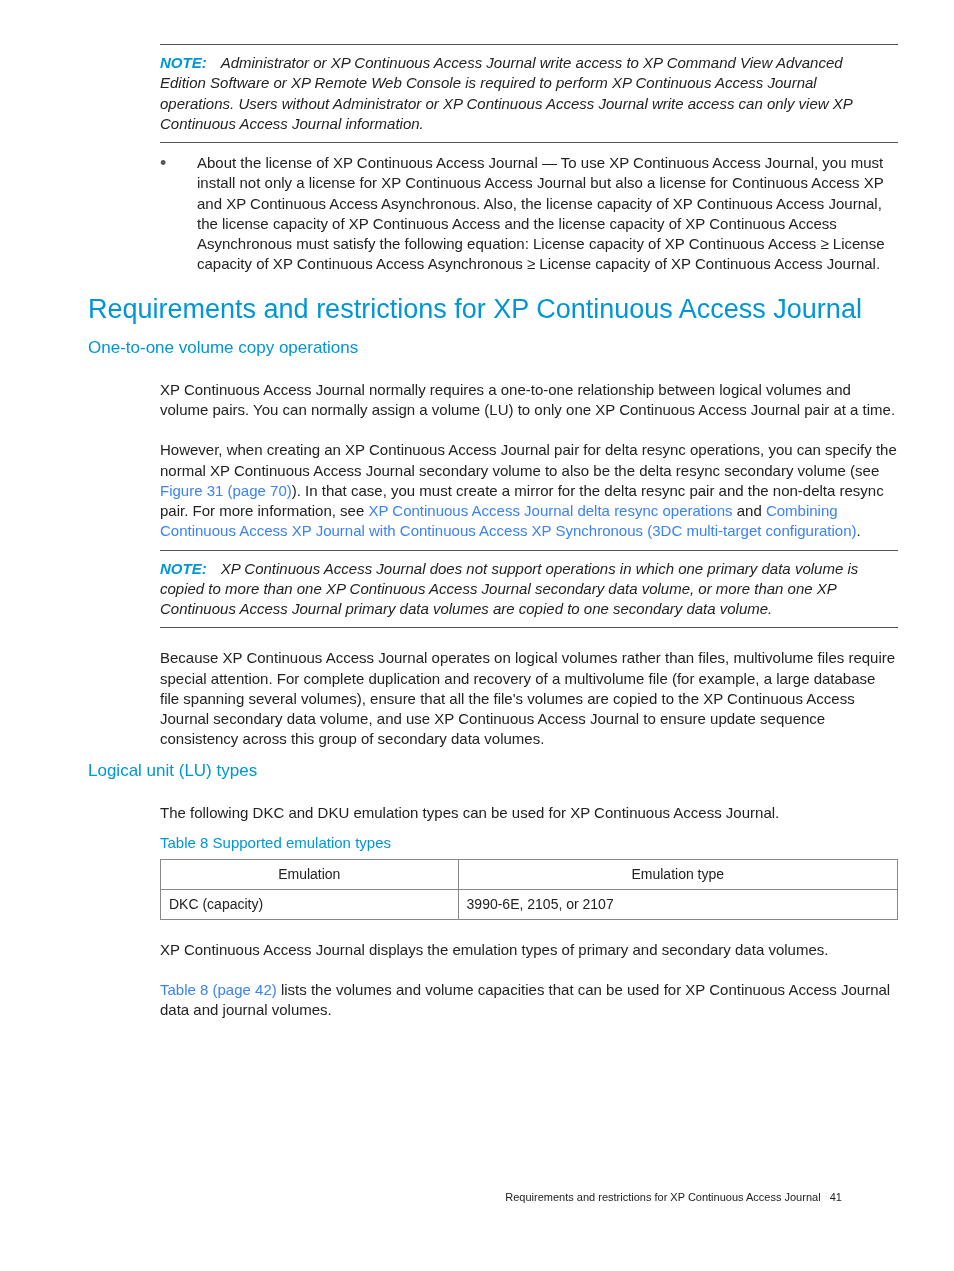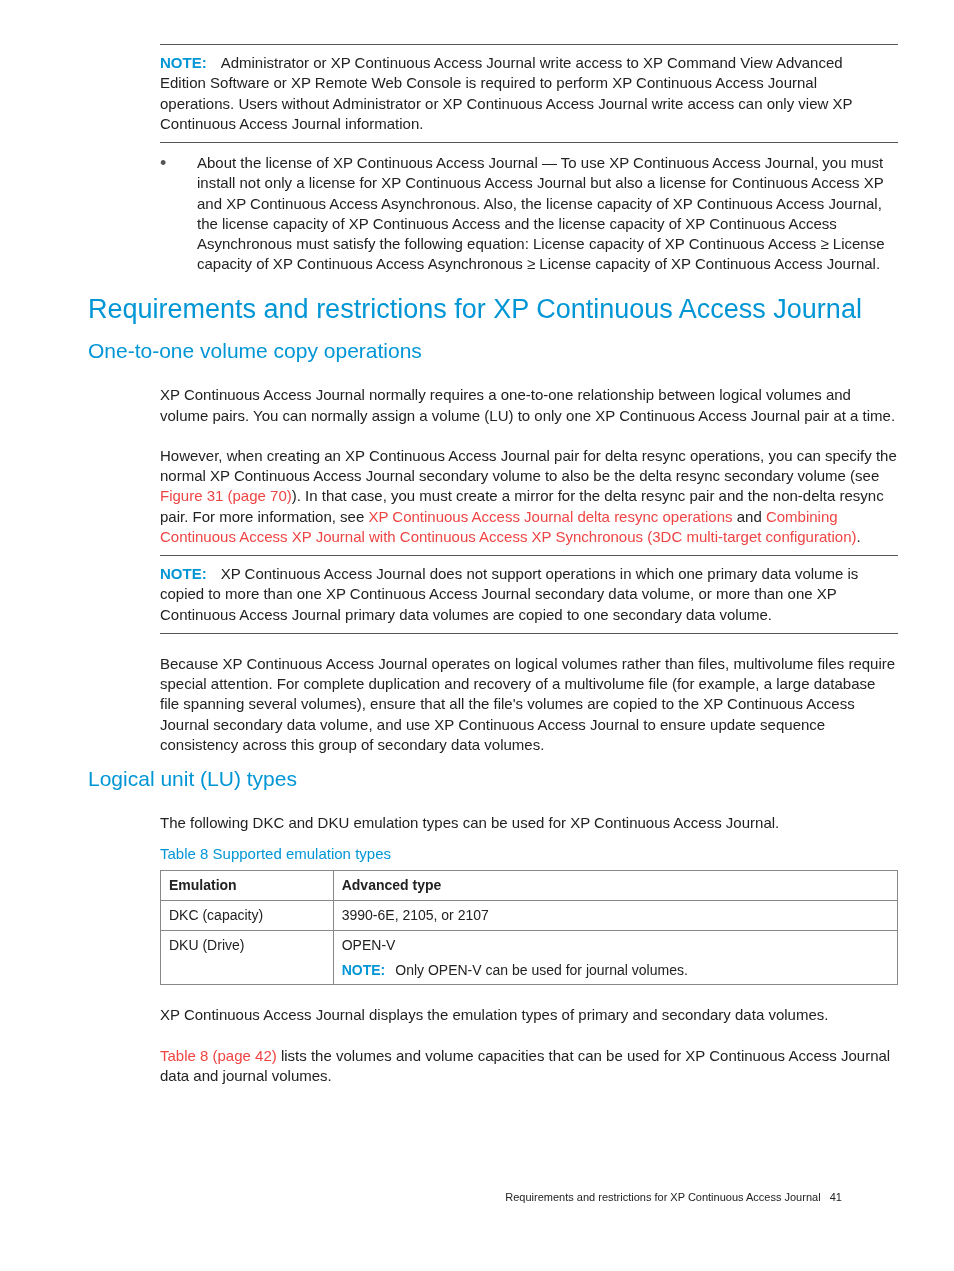--- a/index.html
+++ b/index.html
@@ -12,20 +12,21 @@
     width: 954px;
     box-sizing: border-box;
   }
   .hr {
     border: none;
     border-top: 1px solid #555;
     margin: 4px 0 8px 0;
   }
   .note-block {
     margin: 8px 16px 8px 72px;
+    font-style: italic;
   }
   .indent {
     margin-left: 72px;
   }
   .note-label {
     font-weight: bold;
     color: #0096d6;
     margin-right: 14px;
   }
   .bullet-item {
@@ -45,50 +46,51 @@
   }
   h1 {
     font-weight: normal;
     color: #0096d6;
     font-size: 27px;
     margin: 16px 0 10px 0;
   }
   h2 {
     font-weight: normal;
     color: #0096d6;
-    font-size: 21px;
+    font-size: 17px;
     margin: 10px 0 6px 0;
   }
   p.body {
     margin: 20px 0 8px 72px;
   }
   .link {
-    color: #ef4444;
+    color: #3b82f6;
   }
   .table-title {
     font-weight: normal;
     color: #0096d6;
     font-size: 15px;
     margin: 10px 0 6px 72px;
   }
   table {
     border-collapse: collapse;
     margin: 4px 0 10px 72px;
     width: calc(100% - 72px);
     font-size: 14px;
   }
   th, td {
     border: 1px solid #888;
     padding: 5px 8px;
     text-align: left;
     vertical-align: top;
   }
   th {
-    font-weight: bold;
+    font-weight: normal;
     background: #fff;
+    text-align: center;
   }
   .note-inline {
     font-weight: bold;
     color: #0096d6;
     margin-right: 10px;
   }
   .footer {
     position: absolute;
     bottom: 30px;
     right: 56px;
@@ -135,34 +137,25 @@
 <h2>Logical unit (LU) types</h2>
 
 <p class="body">The following DKC and DKU emulation types can be used for XP Continuous Access Journal.</p>
 
 <div class="table-title">Table 8 Supported emulation types</div>
 
 <table>
   <tbody>
         <tr>
     <th>Emulation</th>
-    <th>Advanced type</th>
+    <th>Emulation type</th>
   </tr>
   <tr>
     <td>DKC (capacity)</td>
     <td>3990-6E, 2105, or 2107</td>
-  </tr>
-  <tr>
-    <td>DKU (Drive)</td>
-    <td>
-      <div>OPEN-V</div>
-      <div style="margin-top:6px">
-        <span class="note-inline">NOTE:</span><span>Only OPEN-V can be used for journal volumes.</span>
-      </div>
-    </td>
   </tr>
 </tbody>
     </table>
 
 <p class="body">XP Continuous Access Journal displays the emulation types of primary and secondary data volumes.</p>
 
 <p class="body">
   <span class="link">Table 8 (page 42)</span><span> lists the volumes and volume capacities that can be used for XP Continuous Access Journal data and journal volumes.</span>
 </p>
 

